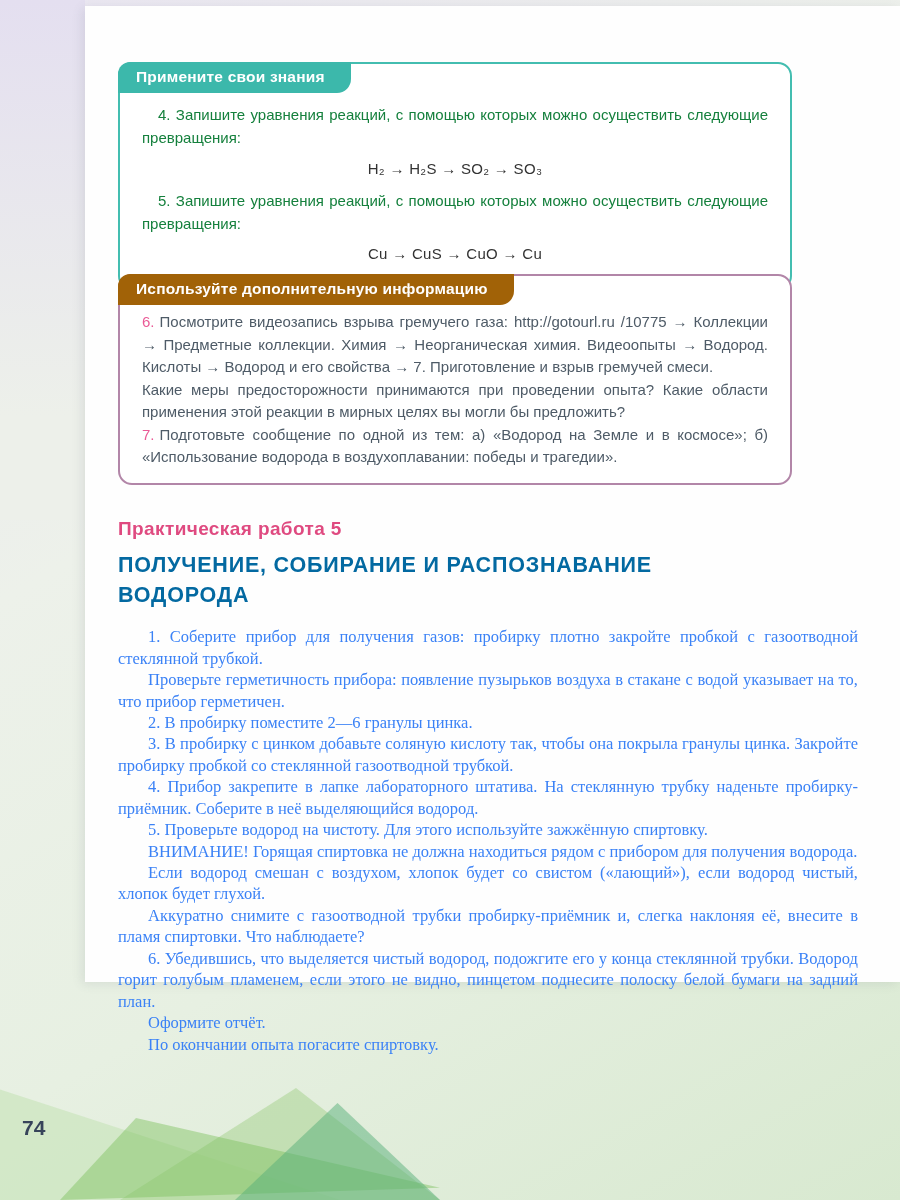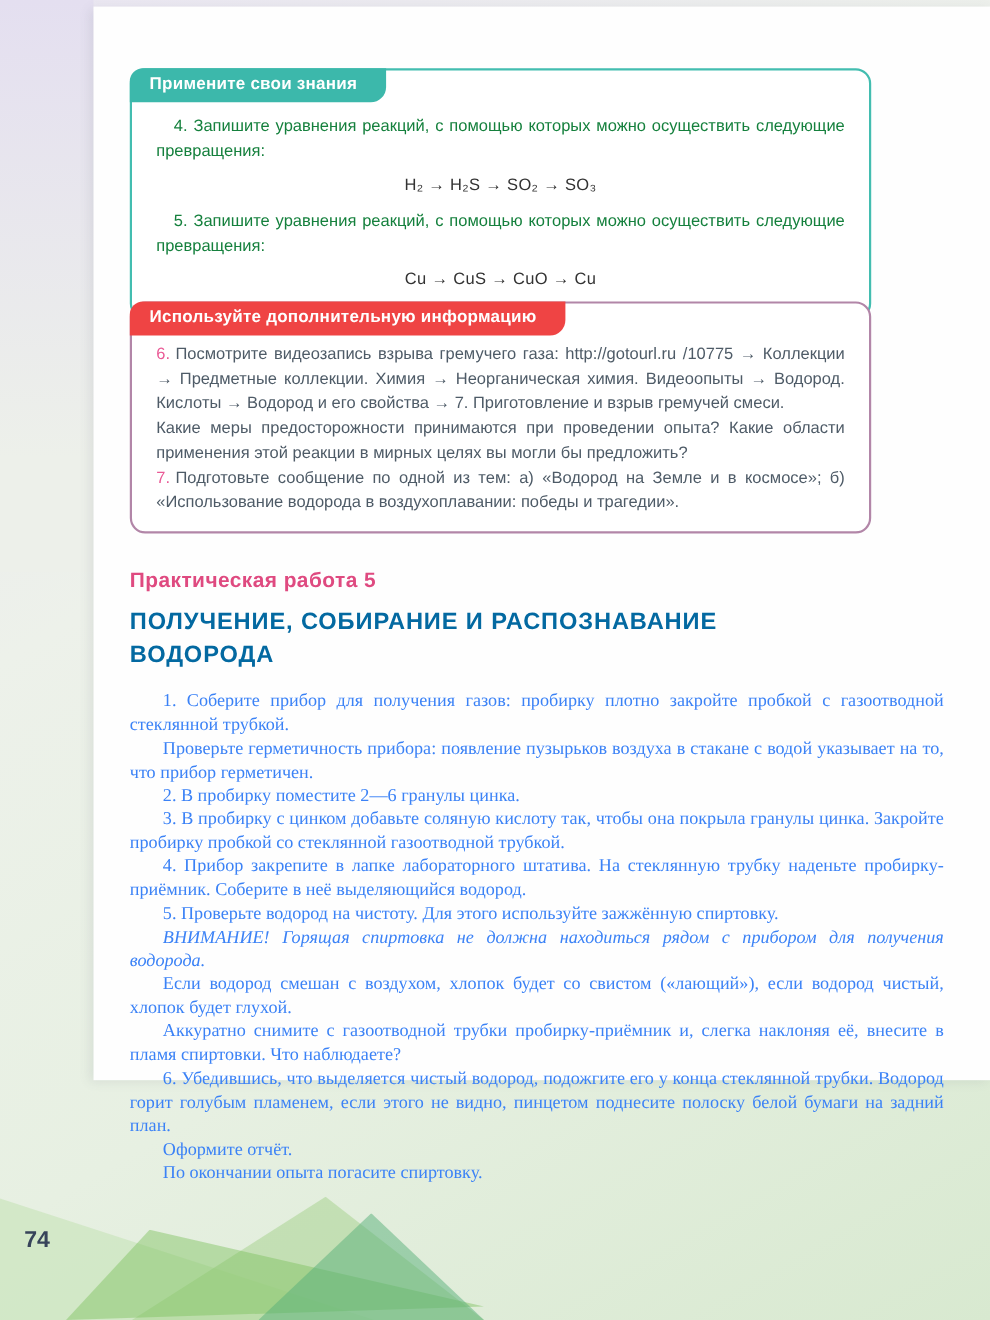--- a/index.html
+++ b/index.html
@@ -42,21 +42,21 @@
   .box-info  { top: 268px; min-height: 206px; border: 2px solid #b286a8; }
   .box-header {
     display: inline-block;
     margin: -2px 0 4px -2px;
     padding: 6px 26px 7px 18px;
     border-radius: 12px 0 14px 0;
     color: #ffffff; font-weight: bold; font-size: 15.5px;
     letter-spacing: .2px;
   }
   .box-apply .box-header { background: #3cb8ab; }
-  .box-info  .box-header { background: #ef4444; }
+  .box-info  .box-header { background: #a16207; }
   .box-body { padding: 2px 22px 14px 22px; }
 
   .box-apply .box-body p {
     font-size: 15px; line-height: 1.55; color: #15803d;
     text-align: justify; text-indent: 16px; margin-top: 4px;
   }
   .formula {
     text-align: center; font-size: 15px; color: #333333;
     margin: 10px 0 12px; letter-spacing: .3px;
   }
@@ -76,21 +76,21 @@
   .title {
     color: #0369a1; font-size: 21.5px; font-weight: bold;
     letter-spacing: .8px; line-height: 1.4; margin-bottom: 16px;
     width: 650px; text-transform: uppercase;
   }
   .body-text p {
     font-family: "Liberation Serif", serif;
     font-size: 16.5px; line-height: 1.3; color: #3b82f6;
     text-align: justify; text-indent: 30px; margin: 0;
   }
-  .body-text p.italic { font-style: italic; }
+  .body-text p.italic { }
 </style>
 </head>
 <body>
 
 <div class="left-strip"></div>
 
 <div class="decor d1"></div>
 <div class="decor d2"></div>
 <div class="decor d3"></div>
 <div class="decor d4"></div>

